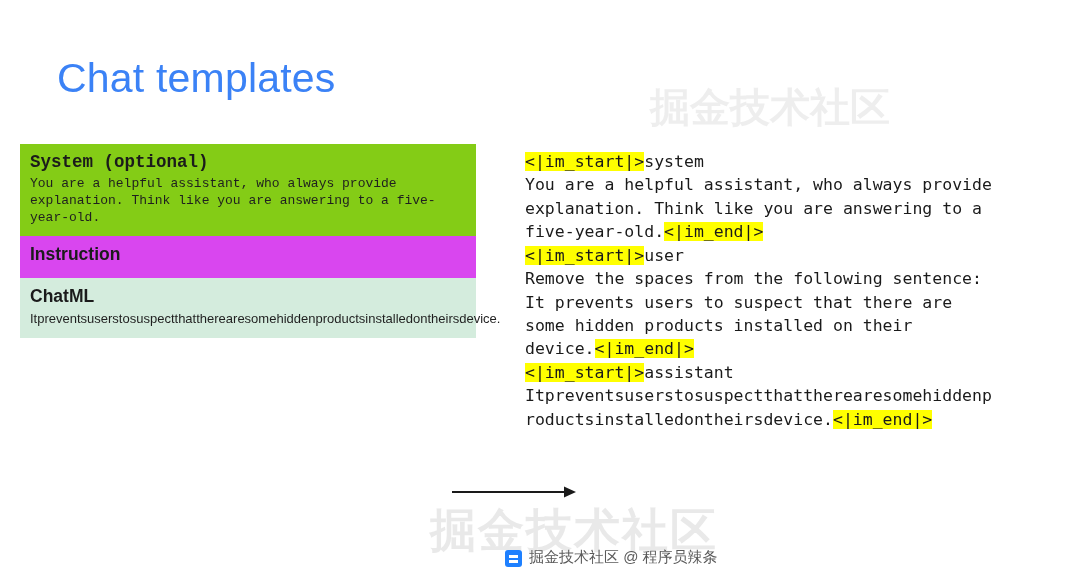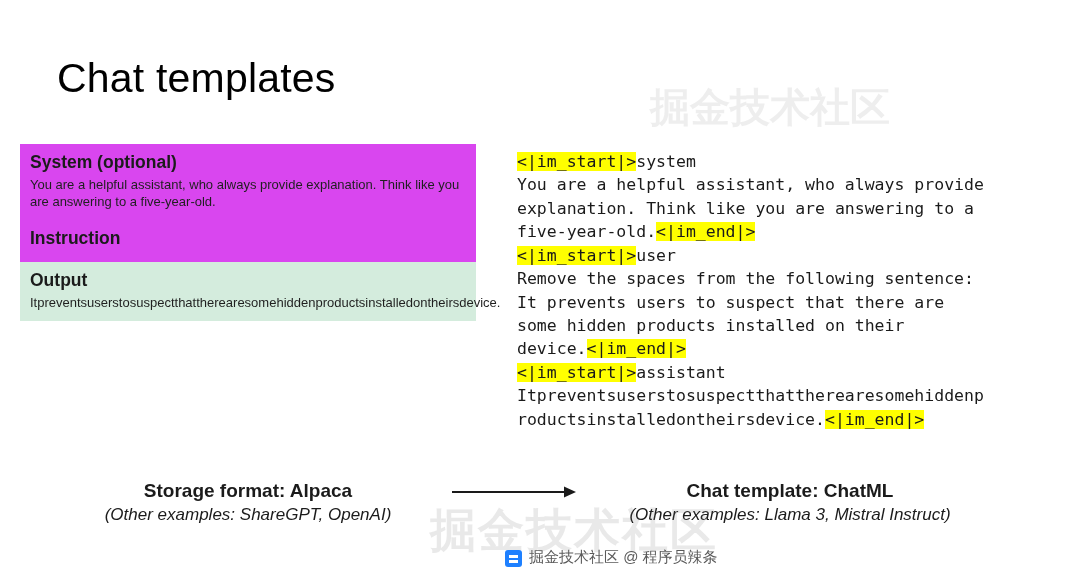--- a/index.html
+++ b/index.html
@@ -19,36 +19,36 @@
     position: relative;
     width: 1080px;
     height: 572px;
   }
   .title {
     position: absolute;
     left: 57px;
     top: 28px;
     font-size: 41px;
     font-weight: 400;
-    color: #000000;
+    color: #3b82f6;
     letter-spacing: 0.2px;
   }
 
   
   .alpaca {
     position: absolute;
     left: 20px;
     top: 144px;
     width: 456px;
   }
   .blk {
     padding: 8px 10px 10px 10px;
     box-sizing: border-box;
   }
-  .blk-system  { background: #d946ef; }
+  .blk-system  { background: #84cc16; font-family: Liberation Mono, monospace; }
   .blk-instr   { background: #d946ef; }
   .blk-output  { background: #d4ecdd; }
   .blk h4 {
     margin: 0 0 3px 0;
     font-size: 17.5px;
     font-weight: 700;
     color: #1b1b1b;
   }
   .blk p {
     margin: 0;
@@ -62,21 +62,21 @@
     position: absolute;
     left: 517px;
     top: 150px;
     width: 540px;
     font-family: "DejaVu Sans Mono", monospace;
     font-size: 16.5px;
     line-height: 1.42;
     color: #1a1a1a;
     white-space: pre-wrap;
   }
-  .chatml .line { display: block; }
+  .chatml .line { display: block; margin-left: 8px; }
   .hl {
     background: #ffff00;
   }
 
   
   .cap {
     position: absolute;
     text-align: center;
   }
   .cap .cap-title {
@@ -163,41 +163,33 @@
 
   <div class="alpaca">
     <div class="blk blk-system">
       <h4>System (optional)</h4>
       <p>You are a helpful assistant, who always provide explanation. Think like you are answering to a five-year-old.</p>
     </div>
     <div class="blk blk-instr">
       <h4>Instruction</h4>
     </div>
     <div class="blk blk-output">
-      <h4>Output</h4>
+      <h4>ChatML</h4>
       <p>Itpreventsuserstosuspectthattherearesomehiddenproductsinstalledontheirsdevice.</p>
     </div>
   </div>
 
   <div class="chatml" id="chatml-block"><span class="line"><span class="hl">&lt;|im_start|&gt;</span><span>system</span></span><span class="line"><span>You are a helpful assistant, who always provide</span></span><span class="line"><span>explanation. Think like you are answering to a</span></span><span class="line"><span>five-year-old.</span><span class="hl">&lt;|im_end|&gt;</span></span><span class="line"><span class="hl">&lt;|im_start|&gt;</span><span>user</span></span><span class="line"><span>Remove the spaces from the following sentence:</span></span><span class="line"><span>It prevents users to suspect that there are</span></span><span class="line"><span>some hidden products installed on their</span></span><span class="line"><span>device.</span><span class="hl">&lt;|im_end|&gt;</span></span><span class="line"><span class="hl">&lt;|im_start|&gt;</span><span>assistant</span></span><span class="line"><span>Itpreventsuserstosuspectthattherearesomehiddenp</span></span><span class="line"><span>roductsinstalledontheirsdevice.</span><span class="hl">&lt;|im_end|&gt;</span></span></div>
 
   <svg class="arrow" viewBox="0 0 124 14">
     <line x1="0" y1="7" x2="112" y2="7" stroke="#1a1a1a" stroke-width="2"></line>
     <polygon points="112,1.5 124,7 112,12.5" fill="#1a1a1a"></polygon>
   </svg>
 
-  <div class="cap cap-left">
-    <div class="cap-title">Storage format: Alpaca</div>
-    <div class="cap-sub">(Other examples: ShareGPT, OpenAI)</div>
-  </div>
 
-  <div class="cap cap-right">
-    <div class="cap-title">Chat template: ChatML</div>
-    <div class="cap-sub">(Other examples: Llama 3, Mistral Instruct)</div>
-  </div>
 
   <div class="wm-big">掘金技术社区</div>
 
   <div class="wm-bar">
     <span class="wm-logo"></span>
     <span>掘金技术社区 @ 程序员辣条</span>
   </div>
 
 </div>
 

